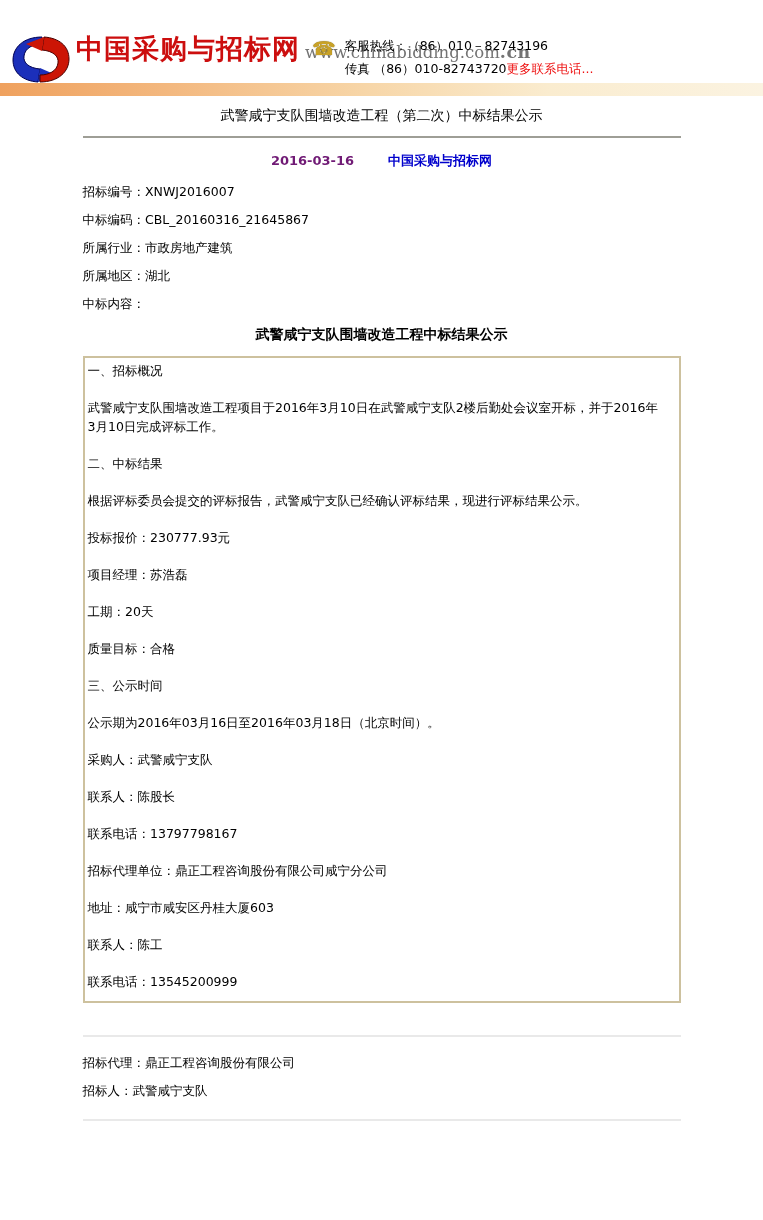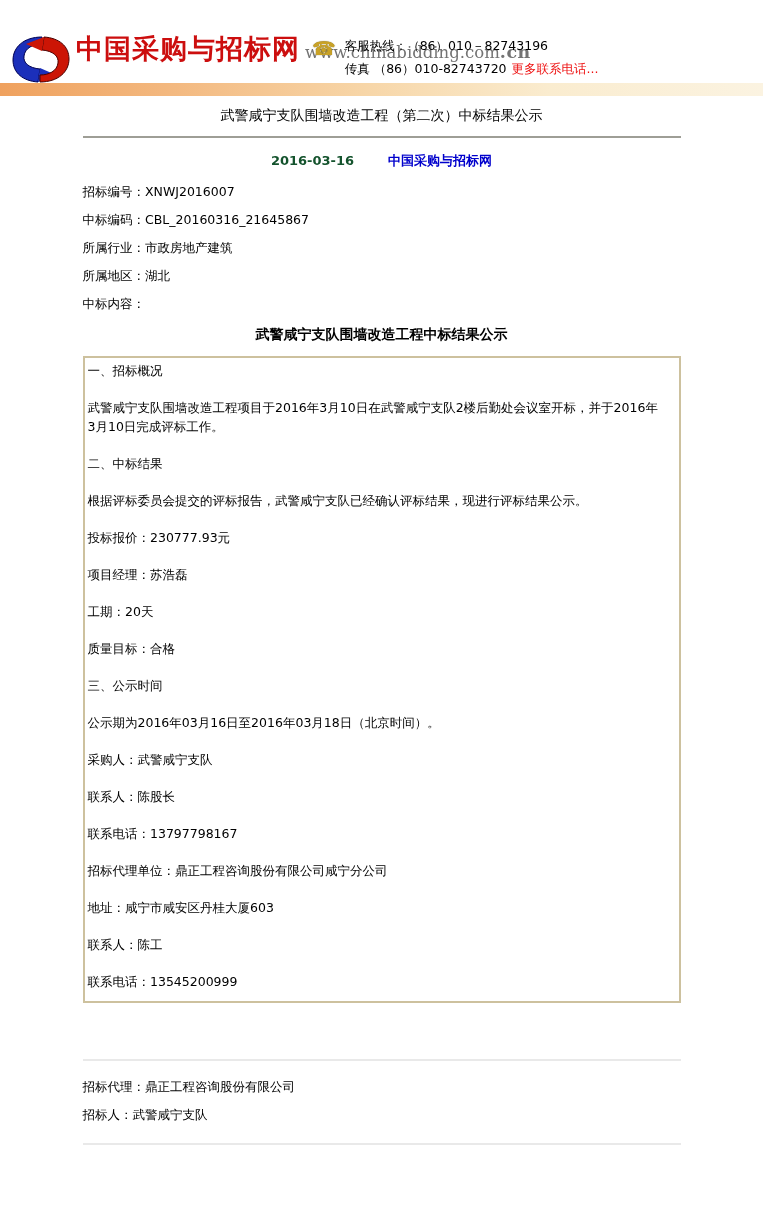--- a/index.html
+++ b/index.html
@@ -12,39 +12,39 @@
   .logo { position:absolute; left:11px; top:36px; display:flex; align-items:flex-start; text-decoration:none; cursor:pointer; }
   .logo-icon { width:60px; height:47px; display:block; }
   .logo-text { margin-left:5px; }
   .logo-cn { color:#cc0e0e; font-size:27px; font-weight:bold; letter-spacing:1px; line-height:26px; white-space:nowrap; }
   .logo-url { color:#737373; font-size:16.5px; line-height:20px; font-family:"DejaVu Serif","Liberation Serif",serif; white-space:nowrap; }
   .logo-url b { font-size:17.5px; letter-spacing:.5px; }
   .contact { position:absolute; left:312px; top:38px; display:flex; align-items:flex-start; }
   .phone-icon { font-size:19px; line-height:20px; color:#c9a227; margin-right:9px; text-shadow:0 0 1px #6b5a10; }
   .contact-line1 { font-size:12.5px; line-height:15px; margin-bottom:8px; white-space:nowrap; }
   .contact-line2 { font-size:12.5px; line-height:15px; white-space:nowrap; }
-  .more-link { color:#ee1111; text-decoration:none; margin-left:5px; cursor:pointer; }
+  .more-link { color:#ee1111; text-decoration:none; cursor:pointer; }
   .orange-bar { height:13px; width:100%;
     background:linear-gradient(to right,#efa15e 0%,#f3b87f 22%,#f7d6a8 48%,#faeccf 72%,#fbf3e1 100%); }
   
   .main { width:598px; margin:0 auto; }
   .page-title { font-size:14px; font-weight:normal; text-align:center; margin:11px 0 0; line-height:17px; }
   .title-rule { border:none; border-top:2px solid #9e9e96; margin:12px 0 0; }
   .dateline { text-align:center; margin-top:15px; font-size:13px; font-weight:bold; line-height:16px; }
-  .pub-date { color:#14532d; margin-right:34px; }
+  .pub-date { color:#701a75; margin-right:34px; }
   .source-link { color:#0000cc; text-decoration:none; cursor:pointer; }
   .meta { margin-top:9px; font-size:12.5px; }
   .meta-row { height:28px; line-height:28px; white-space:nowrap; }
   .notice-heading { font-size:14px; font-weight:bold; text-align:center; margin:8px 0 0; line-height:17px; }
   .notice-box { margin-top:13px; border:2px solid #cdc19e; padding:3px 15px 10px 3px; font-size:12.5px; }
   .notice-box p { margin:0 0 18px 0; line-height:19px; }
   .notice-box p.center { text-align:center; }
   .notice-box p:last-child { margin-bottom:0; }
   
-  .footer { margin-top:56px; font-size:12.5px;font-family:Liberation Serif, serif; }
+  .footer { margin-top:32px; font-size:12.5px;font-family:Liberation Serif, serif; }
   .footer-rule { border:none; border-top:2px solid #e9e9e9; margin:0; }
   .footer-line { line-height:28px; margin:0; }
   .footer-body { padding:12px 0 14px 0; }
 </style>
 </head>
 <body>
 
 <div class="header">
   <a class="logo">
     <svg class="logo-icon" viewBox="0 0 60 47" aria-hidden="true">

